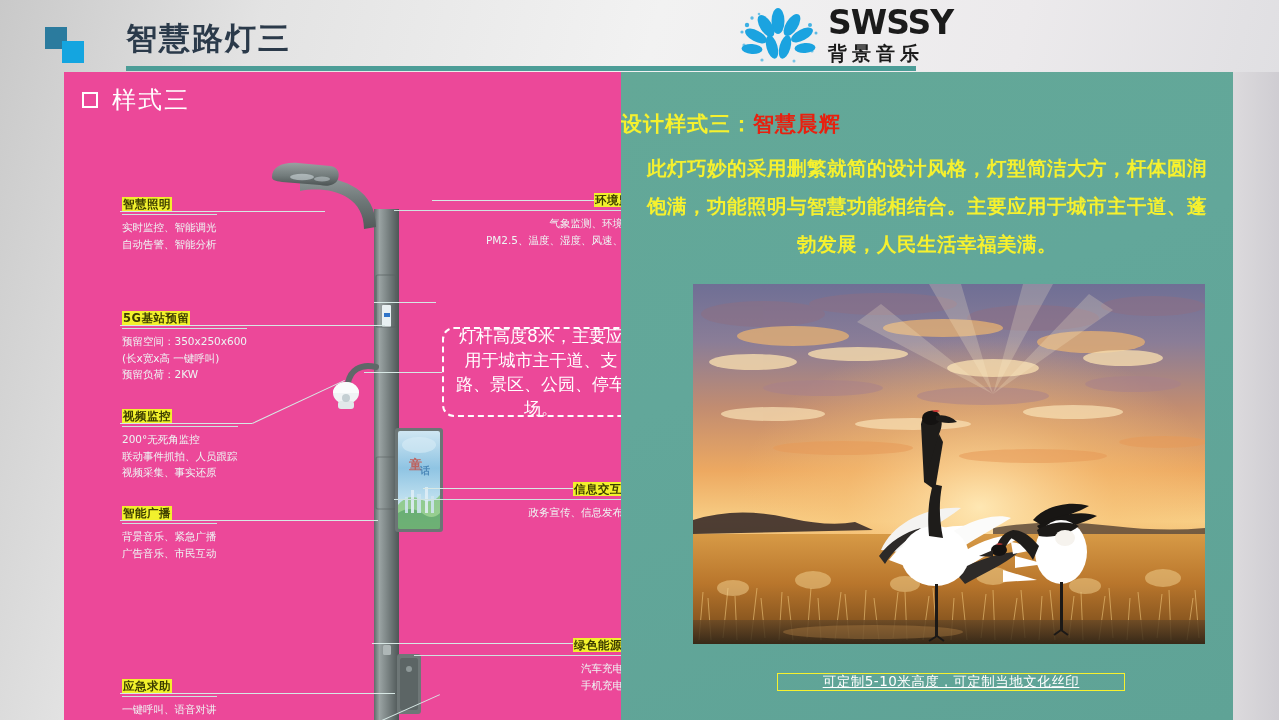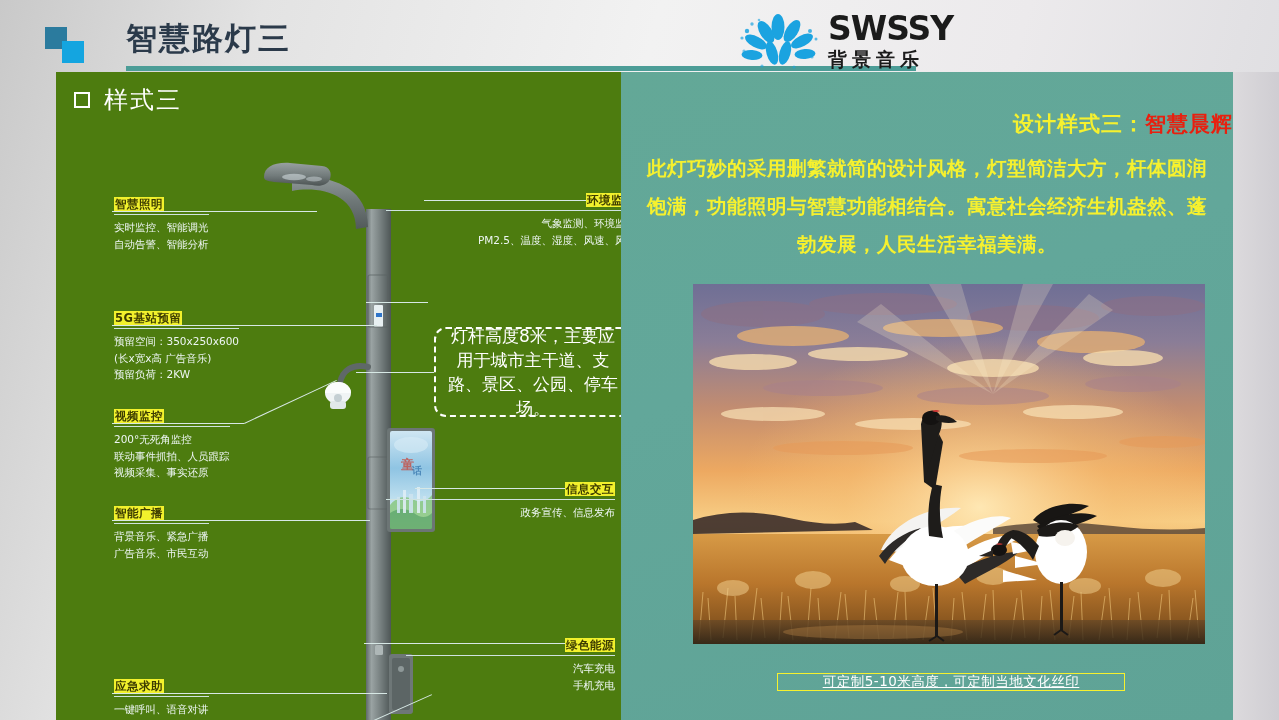--- a/index.html
+++ b/index.html
@@ -17,37 +17,37 @@
   .sq-b{position:absolute;left:62px;top:41px;width:22px;height:22px;background:#14a5e0;}
   .title{
     position:absolute;left:126px;top:18px;
     font-size:31px;font-weight:bold;color:#2b3a4a;
     letter-spacing:2px;white-space:nowrap;
     font-family:"DejaVu Sans","Liberation Sans",sans-serif;
   }
   .title-rule{position:absolute;left:126px;top:66px;width:790px;height:5px;background:#4c9d97;}
 
   
-  .logo{position:absolute;right:58px;top:6px;width:262px;height:62px;margin-top:6px;}
+  .logo{position:absolute;right:58px;top:6px;width:262px;height:62px;}
   .logo-mark{position:absolute;left:0;top:1px;width:92px;height:58px;}
   .logo-text{position:absolute;left:96px;top:0px;}
   .logo-word{
     font-size:33px;font-weight:bold;color:#1b1b1b;letter-spacing:-1px;
     font-family:"DejaVu Sans","Liberation Sans",sans-serif;line-height:34px;
   }
   .logo-sub{
     font-size:19px;font-weight:bold;color:#1b1b1b;letter-spacing:5px;
     line-height:24px;margin-top:1px;
     font-family:"DejaVu Sans","Liberation Sans",sans-serif;
   }
 
   
   .left-panel{
-    position:absolute;left:56px;top:72px;width:575px;height:648px;
-    background:#4d7c0f;overflow:hidden;
+    position:absolute;left:64px;top:72px;width:575px;height:648px;
+    background:#ec4899;overflow:hidden;
   }
   .right-panel{
     position:absolute;left:621px;top:72px;width:612px;height:648px;
     background:linear-gradient(160deg,#63a897 0%,#62a79a 40%,#5fa396 100%);
     overflow:hidden;
   }
   .right-edge{
     position:absolute;left:1233px;top:72px;width:46px;height:648px;
     background:linear-gradient(90deg,#dcdadd,#cfcdd2);
   }
@@ -94,21 +94,21 @@
   .note-box p{
     margin:0;color:#ffffff;font-size:17px;line-height:24px;text-align:center;
     font-family:"DejaVu Sans","Liberation Sans",sans-serif;
   }
 
   
   .lamp{position:absolute;left:200px;top:85px;width:190px;height:630px;}
 
   
   .r-head{
-    position:absolute;left:0;right:0;top:38px;text-align:right;
+    position:absolute;left:0;right:0;top:38px;text-align:left;
     font-size:21px;font-weight:bold;letter-spacing:1px;
     font-family:"DejaVu Sans","Liberation Sans",sans-serif;
   }
   .r-head .y{color:#f6f12e;}
   .r-head .r{color:#e8200f;}
   .r-body{
     position:absolute;left:18px;width:576px;top:78px;
     color:#f6f12e;font-size:19.5px;font-weight:bold;line-height:38px;
     text-align:center;letter-spacing:.5px;
     font-family:"DejaVu Sans","Liberation Sans",sans-serif;
@@ -287,21 +287,21 @@
       <span class="ttl">环境监测</span>
       <span class="line"></span>
       <div class="row">气象监测、环境监测</div>
       <div class="row">PM2.5、温度、湿度、风速、风向</div>
     </div>
 
     <div class="callout" style="left:58px;top:236px;">
       <span class="ttl">5G基站预留</span>
       <span class="line"></span>
       <div class="row">预留空间：350x250x600</div>
-      <div class="row">(长x宽x高 广告音乐)</div>
+      <div class="row">(长x宽x高 一键呼叫)</div>
       <div class="row">预留负荷：2KW</div>
     </div>
 
     <div class="callout" style="left:58px;top:334px;">
       <span class="ttl">视频监控</span>
       <span class="line"></span>
       <div class="row">200°无死角监控</div>
       <div class="row">联动事件抓拍、人员跟踪</div>
       <div class="row">视频采集、事实还原</div>
     </div>
@@ -338,21 +338,21 @@
     </div>
 
   </div>
 
   <div class="right-panel">
 
     <div class="r-head">
       <span class="y">设计样式三：</span><span class="r">智慧晨辉</span>
     </div>
 
-    <div class="r-body">此灯巧妙的采用删繁就简的设计风格，灯型简洁大方，杆体圆润饱满，功能照明与智慧功能相结合。寓意社会经济生机盎然、蓬勃发展，人民生活幸福美满。</div>
+    <div class="r-body">此灯巧妙的采用删繁就简的设计风格，灯型简洁大方，杆体圆润饱满，功能照明与智慧功能相结合。主要应用于城市主干道、蓬勃发展，人民生活幸福美满。</div>
 
     <div class="photo-frame">
       <div class="photo">
         <svg width="512" height="360" viewBox="0 0 512 360" preserveAspectRatio="none">
           <defs>
             <linearGradient id="sky" x1="0" y1="0" x2="0" y2="1">
               <stop offset="0%" stop-color="#6f6f95"></stop>
               <stop offset="16%" stop-color="#8a7d97"></stop>
               <stop offset="34%" stop-color="#c18c71"></stop>
               <stop offset="52%" stop-color="#eda961"></stop>

